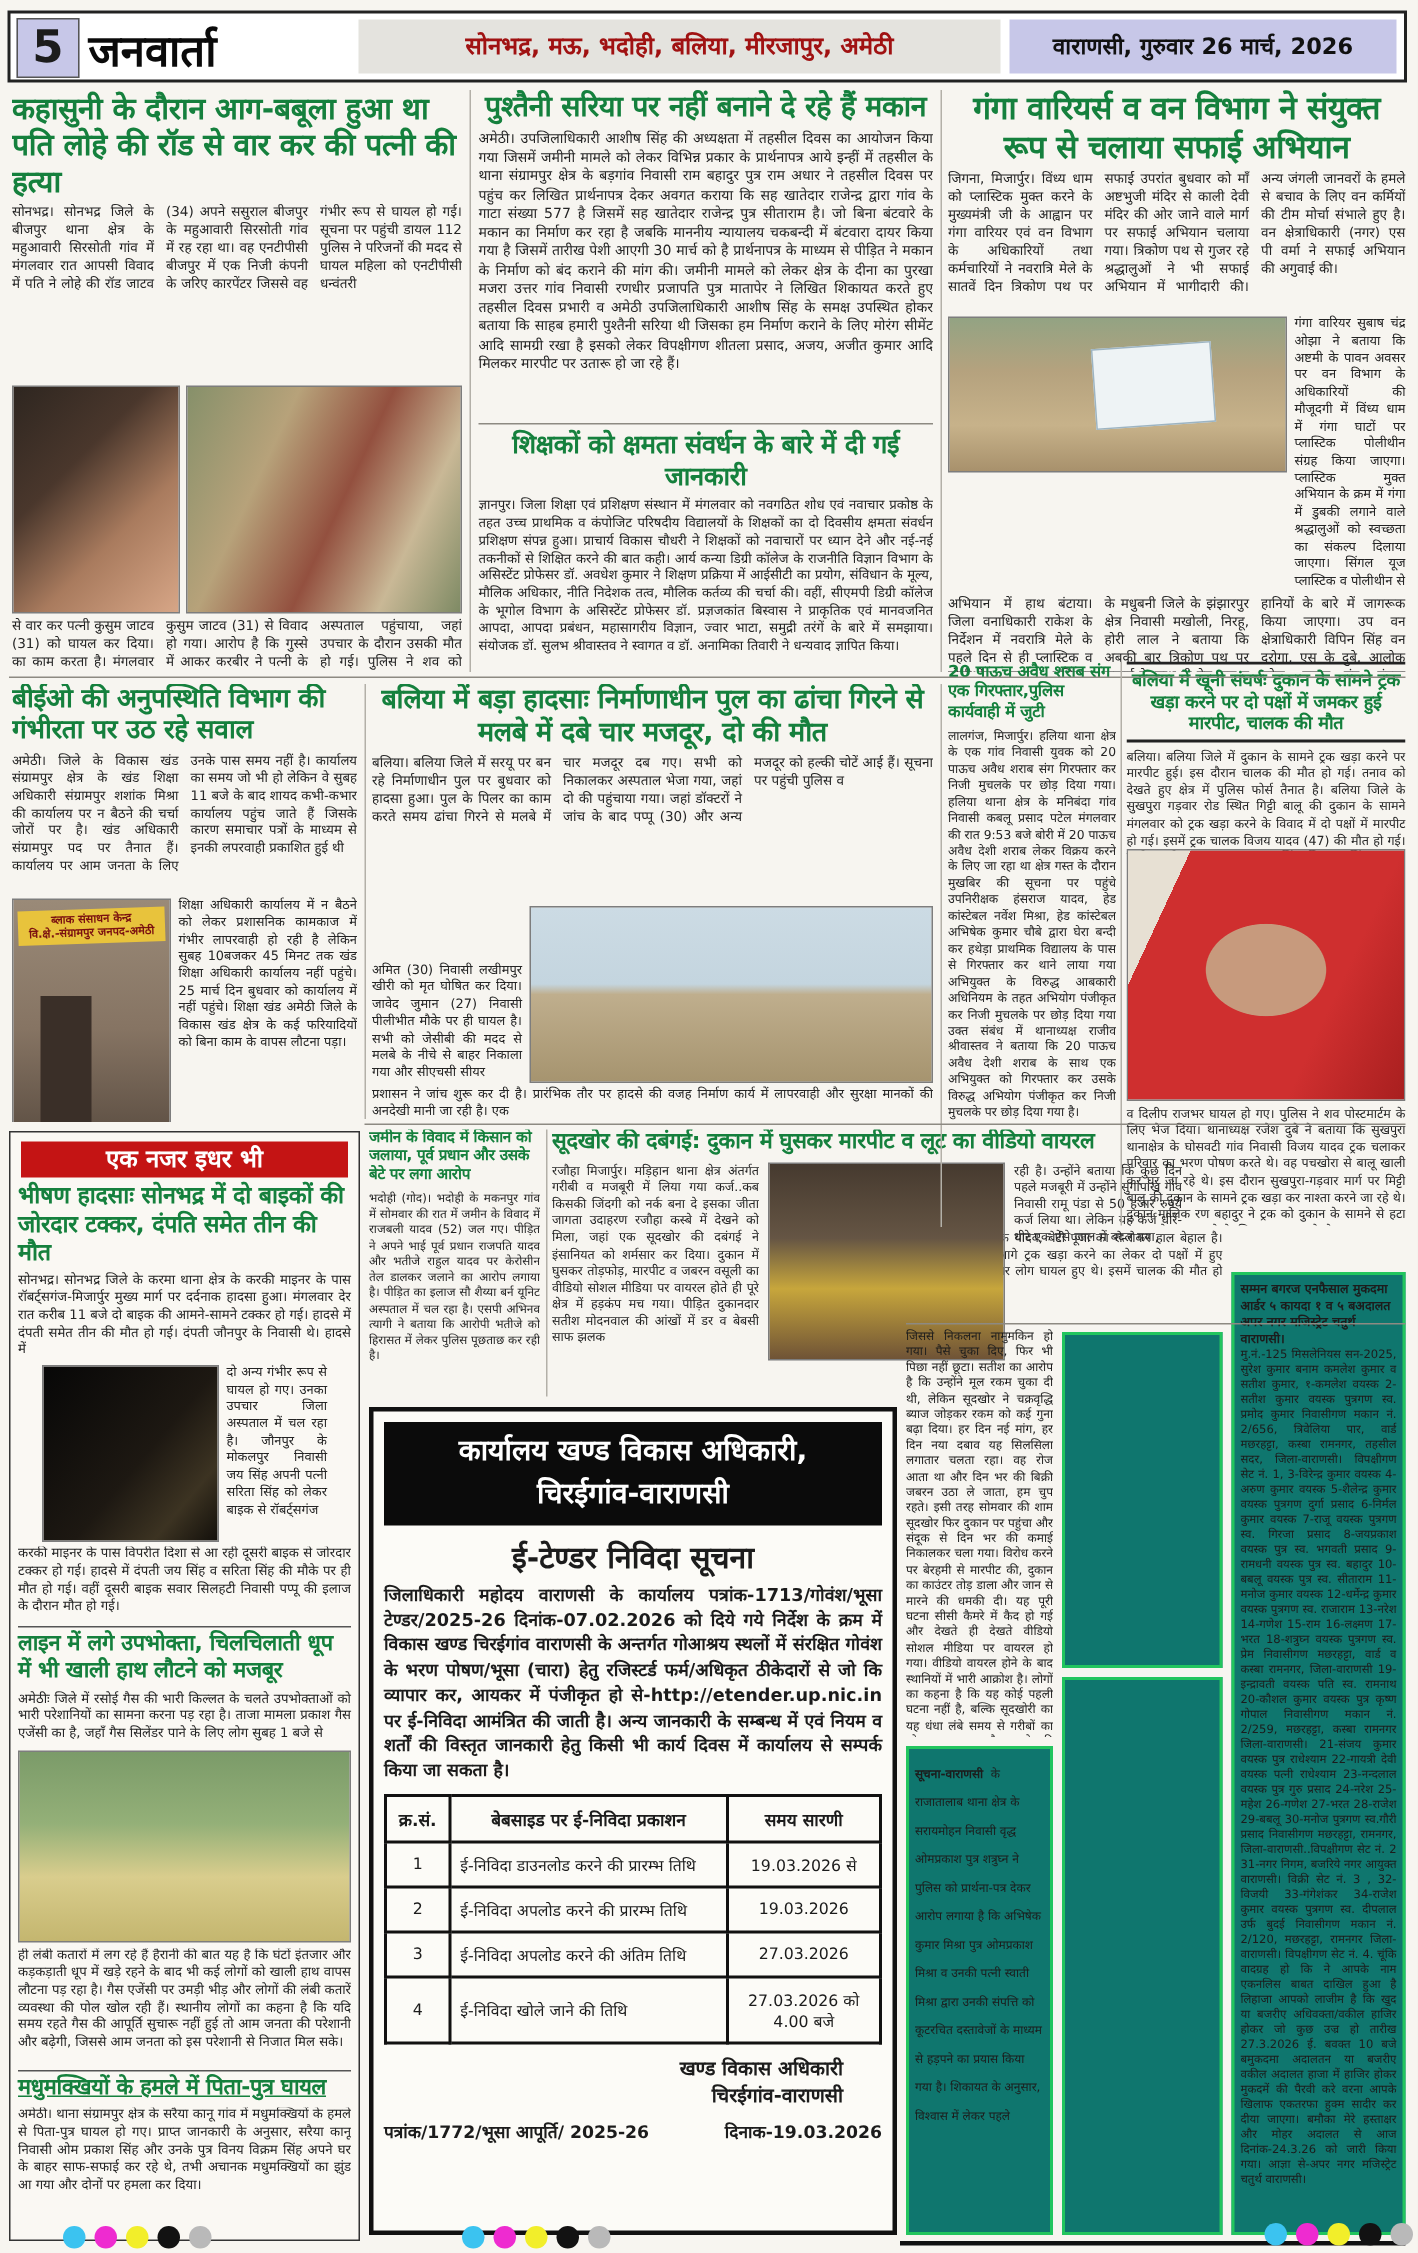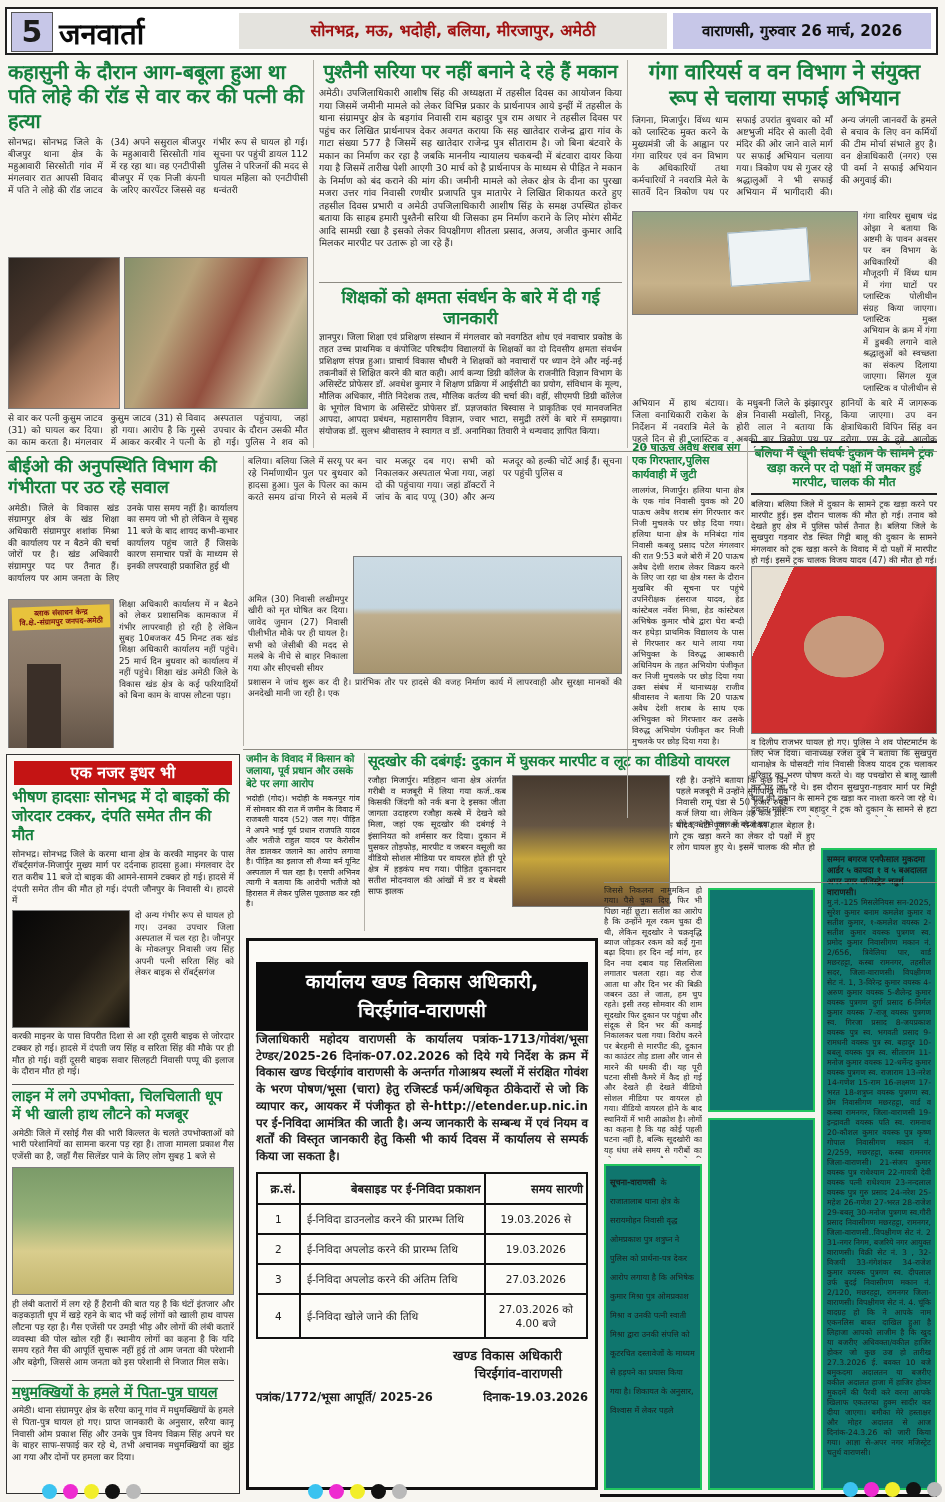--- a/index.html
+++ b/index.html
@@ -24,28 +24,28 @@
        background:#ffffff;box-sizing:border-box;}
   .pageno{position:absolute;left:4px;top:3px;width:40px;height:38px;background:#c7c7e8;
           border:1px solid #555;font-size:30px;font-weight:bold;text-align:center;line-height:38px;}
   .masthead{position:absolute;left:52px;top:4px;font-size:29px;font-weight:bold;color:#0a0a0a;}
   .regions{position:absolute;left:232px;top:4px;width:428px;height:36px;background:#e4e3de;
            color:#a01212;font-weight:bold;font-size:16px;text-align:center;line-height:36px;}
   .datebox{position:absolute;left:666px;top:4px;width:258px;height:36px;background:#c7c7e8;
            color:#111;font-weight:bold;font-size:15px;text-align:center;line-height:36px;}
   
   .tender{position:absolute;left:246px;top:938px;width:352px;height:552px;border:3px solid #111;
-          background:#fcfbf7;box-sizing:border-box;padding:21px 7px;}
+          background:#fcfbf7;box-sizing:border-box;padding:7px 7px;}
   .tbanner{background:#0b0b0b;color:#ffffff;font-weight:bold;font-size:19px;line-height:1.55;
            text-align:center;padding:5px 2px;}
   .tsub{font-size:20px;font-weight:bold;text-align:center;margin:7px 0 4px 0;}
   .tbody{font-size:11.8px;font-weight:600;text-align:justify;line-height:1.42;}
   table.tt{width:100%;border-collapse:collapse;margin-top:7px;}
   table.tt th,table.tt td{border:2px solid #111;font-size:10.5px;padding:7px 3px;text-align:center;}
-  table.tt th{font-size:11.5px;text-align:right;}
+  table.tt th{font-size:11.5px;}
   table.tt td.l{text-align:left;padding-left:6px;}
   .tsig{text-align:right;font-weight:bold;font-size:13px;line-height:1.4;margin-top:8px;padding-right:26px;}
   .trow{display:flex;justify-content:space-between;font-weight:bold;font-size:11.5px;margin-top:6px;}
   .redband{background:#c41414;color:#fff;font-weight:bold;text-align:center;
            font-size:16px;height:24px;line-height:24px;margin:3px 2px;}
   .sign{background:#e8c33c;color:#7a1010;text-align:center;font-weight:bold;}
 </style>
 </head>
 <body>
 
@@ -99,20 +99,21 @@
           <div>ब्लाक संसाधन केन्द्र</div>
           <div>वि.क्षे.-संग्रामपुर जनपद-अमेठी</div>
         </div>
         <div style="position:absolute;left:18px;bottom:0;width:34px;height:92px;background:#3a2f28;"></div>
       </div>
       <div class="bd" style="flex:1;font-size:8.6px;">शिक्षा अधिकारी कार्यालय में न बैठने को लेकर प्रशासनिक कामकाज में गंभीर लापरवाही हो रही है लेकिन सुबह 10बजकर 45 मिनट तक खंड शिक्षा अधिकारी कार्यालय नहीं पहुंचे। 25 मार्च दिन बुधवार को कार्यालय में नहीं पहुंचे। शिक्षा खंड अमेठी जिले के विकास खंड क्षेत्र के कई फरियादियों को बिना काम के वापस लौटना पड़ा।</div>
     </div>
   </div>
 
   <div class="art" style="left:248px;top:456px;width:374px;height:292px;">
+    <div class="hl ctr" style="font-size:18px;">बलिया में बड़ा हादसाः निर्माणाधीन पुल का ढांचा गिरने से मलबे में दबे चार मजदूर, दो की मौत</div>
     <div class="bd cols3" style="font-size:9px;height:96px;">बलिया। बलिया जिले में सरयू पर बन रहे निर्माणाधीन पुल पर बुधवार को हादसा हुआ। पुल के पिलर का काम करते समय ढांचा गिरने से मलबे में चार मजदूर दब गए। सभी को निकालकर अस्पताल भेजा गया, जहां दो की पहुंचाया गया। जहां डॉक्टरों ने जांच के बाद पप्पू (30) और अन्य मजदूर को हल्की चोटें आई हैं। सूचना पर पहुंची पुलिस व</div>
     <div style="display:flex;gap:5px;margin-top:4px;align-items:flex-end;">
       <div class="bd" style="width:100px;font-size:8.6px;">अमित (30) निवासी लखीमपुर खीरी को मृत घोषित कर दिया। जावेद जुमान (27) निवासी पीलीभीत मौके पर ही घायल है। सभी को जेसीबी की मदद से मलबे के नीचे से बाहर निकाला गया और सीएचसी सीयर</div>
       <div class="photo" style="flex:1;height:118px;background:linear-gradient(180deg,#ccdbe4 0%,#c4d5df 44%,#bfae8d 50%,#a6946f 100%);"></div>
     </div>
     <div class="bd" style="font-size:8.6px;margin-top:3px;">प्रशासन ने जांच शुरू कर दी है। प्रारंभिक तौर पर हादसे की वजह निर्माण कार्य में लापरवाही और सुरक्षा मानकों की अनदेखी मानी जा रही है। एक</div>
   </div>
 
   <div class="art" style="left:632px;top:441px;width:112px;height:382px;">
     <div class="hl" style="font-size:11px;">20 पाऊच अवैध शराब संग एक गिरफ्तार,पुलिस कार्यवाही में जुटी</div>
@@ -129,21 +130,21 @@
   <div class="art" style="left:632px;top:820px;width:183px;height:60px;">
     <div class="bd" style="font-size:8.4px;">बेटा अभिषेक यादव, बेटी पूजा का रो-रोकर हाल बेहाल है। दुकान के आगे ट्रक खड़ा करने का लेकर दो पक्षों में हुए विवाद में चार लोग घायल हुए थे। इसमें चालक की मौत हो गई है।</div>
   </div>
 
   <div class="art" style="left:6px;top:754px;width:234px;height:740px;border:1.5px solid #333;background:#faf8f3;box-sizing:border-box;padding:3px 5px;">
     <div class="redband">एक नजर इधर भी</div>
 
     <div>
       <div class="hl" style="font-size:15.5px;">भीषण हादसाः सोनभद्र में दो बाइकों की जोरदार टक्कर, दंपति समेत तीन की मौत</div>
       <div class="bd" style="font-size:8.8px;">सोनभद्र। सोनभद्र जिले के करमा थाना क्षेत्र के करकी माइनर के पास रॉबर्ट्सगंज-मिजार्पुर मुख्य मार्ग पर दर्दनाक हादसा हुआ। मंगलवार देर रात करीब 11 बजे दो बाइक की आमने-सामने टक्कर हो गई। हादसे में दंपती समेत तीन की मौत हो गई। दंपती जौनपुर के निवासी थे। हादसे में</div>
-      <div style="display:flex;gap:5px;margin:3px 0;">
+      <div style="display:flex;gap:5px;margin:3px 16px;">
         <div class="photo" style="width:118px;height:118px;background:linear-gradient(130deg,#070707 0%,#1d1812 55%,#3c3322 80%,#13100b 100%);"></div>
         <div class="bd" style="flex:1;font-size:8.6px;">दो अन्य गंभीर रूप से घायल हो गए। उनका उपचार जिला अस्पताल में चल रहा है। जौनपुर के मोकलपुर निवासी जय सिंह अपनी पत्नी सरिता सिंह को लेकर बाइक से रॉबर्ट्सगंज</div>
       </div>
       <div class="bd" style="font-size:8.8px;height:48px;overflow:hidden;">करकी माइनर के पास विपरीत दिशा से आ रही दूसरी बाइक से जोरदार टक्कर हो गई। हादसे में दंपती जय सिंह व सरिता सिंह की मौके पर ही मौत हो गई। वहीं दूसरी बाइक सवार सिलहटी निवासी पप्पू की इलाज के दौरान मौत हो गई।</div>
     </div>
 
     <div style="border-top:1.5px solid #555;margin-top:5px;padding-top:3px;">
       <div class="hl" style="font-size:14.5px;">लाइन में लगे उपभोक्ता, चिलचिलाती धूप में भी खाली हाथ लौटने को मजबूर</div>
       <div class="bd" style="font-size:8.8px;">अमेठीः जिले में रसोई गैस की भारी किल्लत के चलते उपभोक्ताओं को भारी परेशानियों का सामना करना पड़ रहा है। ताजा मामला प्रकाश गैस एजेंसी का है, जहाँ गैस सिलेंडर पाने के लिए लोग सुबह 1 बजे से</div>
       <div class="photo" style="width:100%;height:128px;margin:4px 0;background:linear-gradient(180deg,#7b9b69 0%,#94b078 38%,#d9cd8d 66%,#c4b66f 100%);"></div>
@@ -168,20 +169,21 @@
       <div class="photo" style="width:158px;height:132px;background:linear-gradient(180deg,#463a2f 0%,#655544 38%,#c7a63c 64%,#6f5336 100%);"></div>
       <div class="bd" style="flex:1;font-size:8.4px;">रही है। उन्होंने बताया कि कुछ दिन पहले मजबूरी में उन्होंने सुगापाख गांव निवासी रामू पंडा से 50 हजार रुपये कर्ज लिया था। लेकिन यह कर्ज धीरे-धीरे एक ऐसे जाल में बदल गया,</div>
     </div>
   </div>
 
   <div class="tender">
     <div class="tbanner">
       <div>कार्यालय खण्ड विकास अधिकारी,</div>
       <div>चिरईगांव-वाराणसी</div>
     </div>
+    <div class="tsub">ई-टेण्डर निविदा सूचना</div>
     <div class="tbody">जिलाधिकारी महोदय वाराणसी के कार्यालय पत्रांक-1713/गोवंश/भूसा टेण्डर/2025-26 दिनांक-07.02.2026 को दिये गये निर्देश के क्रम में विकास खण्ड चिरईगांव वाराणसी के अन्तर्गत गोआश्रय स्थलों में संरक्षित गोवंश के भरण पोषण/भूसा (चारा) हेतु रजिस्टर्ड फर्म/अधिकृत ठीकेदारों से जो कि व्यापार कर, आयकर में पंजीकृत हो से-http://etender.up.nic.in पर ई-निविदा आमंत्रित की जाती है। अन्य जानकारी के सम्बन्ध में एवं नियम व शर्तों की विस्तृत जानकारी हेतु किसी भी कार्य दिवस में कार्यालय से सम्पर्क किया जा सकता है।</div>
     <table class="tt">
       <tbody>
           <tr>
         <th style="width:13%;">क्र.सं.</th>
         <th style="width:56%;">बेबसाइड पर ई-निविदा प्रकाशन</th>
         <th style="width:31%;">समय सारणी</th>
       </tr>
       <tr>
         <td>1</td>

